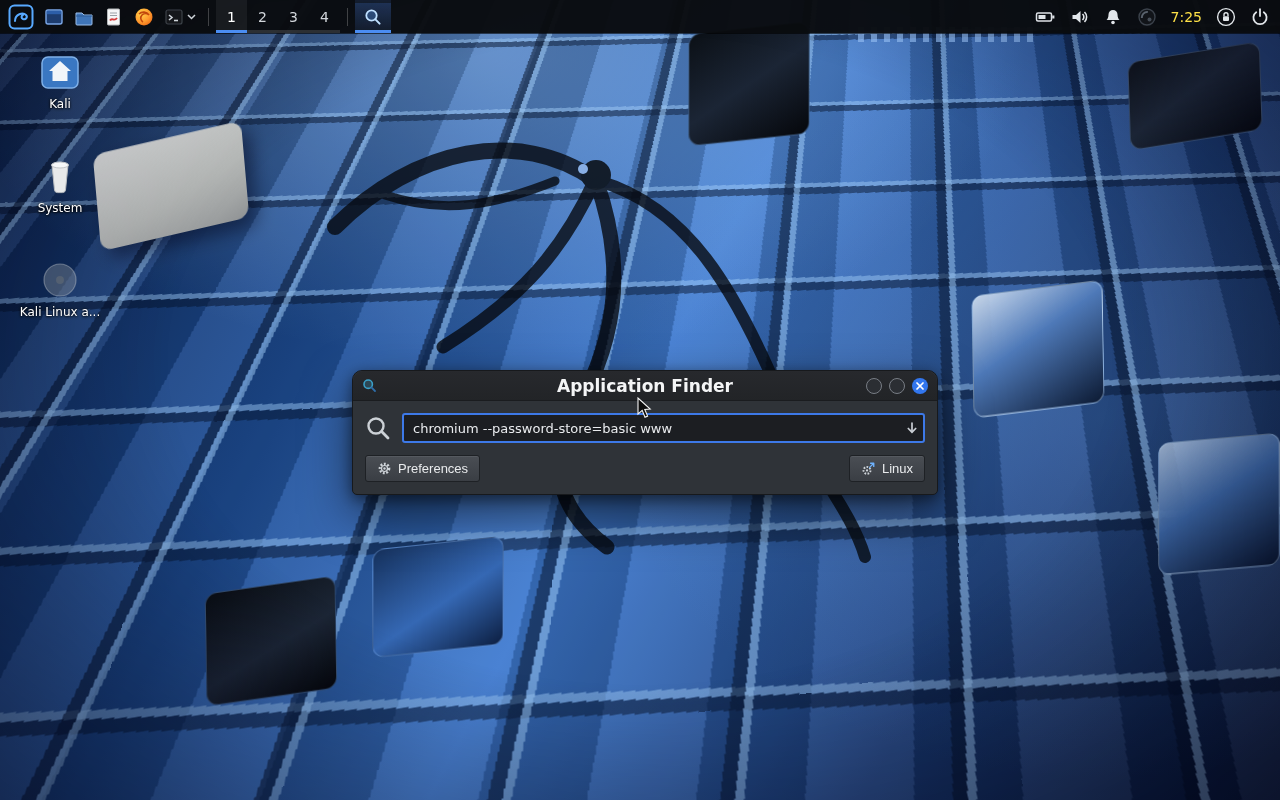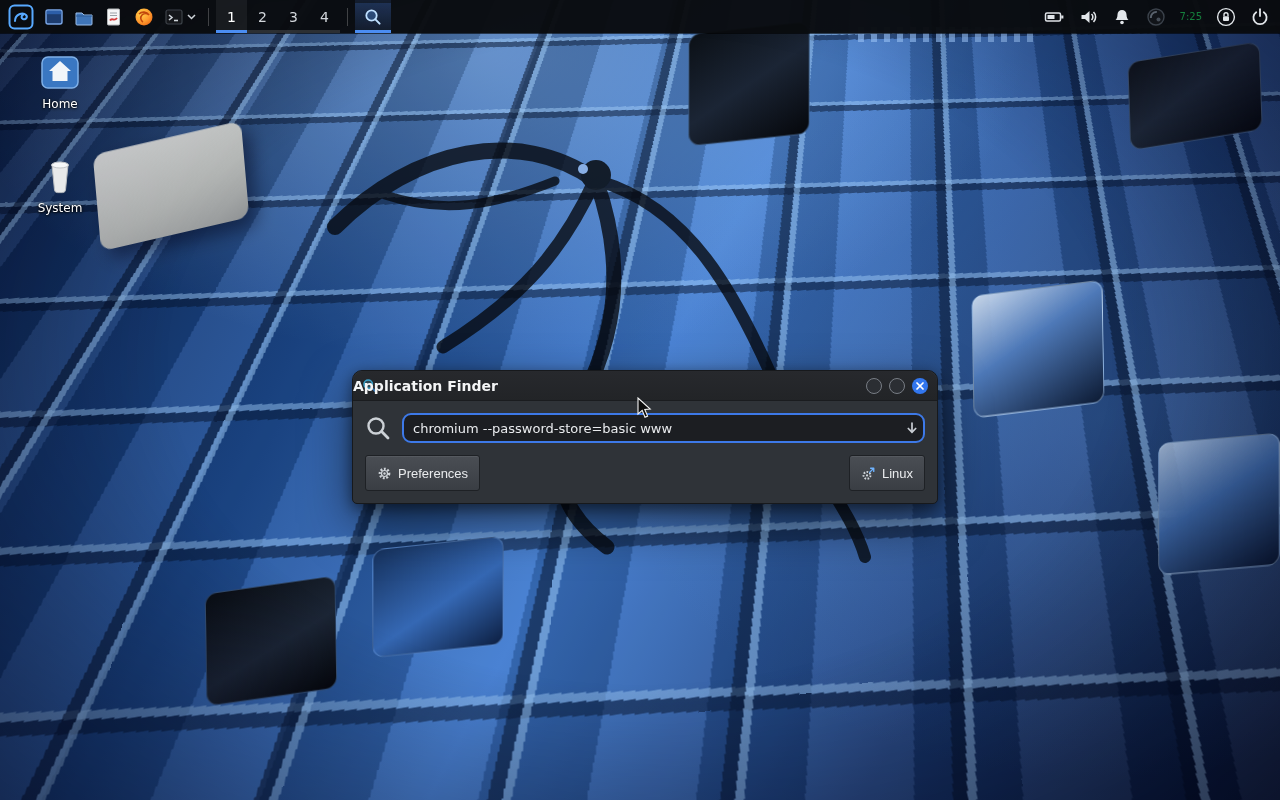--- a/index.html
+++ b/index.html
@@ -30,46 +30,46 @@
   .panel-btn{height:100%;display:flex;align-items:center;justify-content:center;padding:0 5px;}
   .term-btn{gap:3px;}
   .ws-btn{width:31px;height:100%;display:flex;align-items:center;justify-content:center;color:#d2d6db;
     font-size:14px;border-bottom:3px solid rgba(255,255,255,.14);border-top:3px solid transparent;}
   .ws-btn.active{border-bottom-color:#4b8df2;background:rgba(255,255,255,.06);color:#fff;}
   .task-btn{width:36px;height:100%;display:flex;align-items:center;justify-content:center;
     background:linear-gradient(rgba(74,130,232,.30),rgba(74,130,232,.12));
     border-bottom:3px solid #4b8df2;border-top:3px solid transparent;}
   .sep{width:1px;height:18px;background:rgba(255,255,255,.22);margin:0 7px;}
   .panel-right{margin-left:auto;display:flex;align-items:center;gap:14px;padding-right:10px;height:100%;}
-  .clock{color:#15803d;font-size:10px;}
+  .clock{color:#fde047;font-size:14px;}
 
   
   .desk-icons{position:absolute;left:14px;top:52px;display:flex;flex-direction:column;gap:45px;z-index:20;}
   .dicon{width:92px;display:flex;flex-direction:column;align-items:center;gap:5px;cursor:default;}
   .dlabel{color:#fff;font-size:12px;text-shadow:0 1px 3px rgba(0,0,0,.95),0 0 2px rgba(0,0,0,.85);white-space:nowrap;}
 
   
   .finder{position:absolute;left:352px;top:370px;width:586px;z-index:60;background:#2f3338;
     border:1px solid #17191c;border-radius:10px 10px 5px 5px;
     box-shadow:0 20px 48px rgba(0,0,0,.55),0 4px 14px rgba(0,0,0,.45);}
   .titlebar{position:relative;height:30px;display:flex;align-items:center;padding:0 9px;
     background:linear-gradient(#27292d,#222427);border-bottom:1px solid #1a1c1f;border-radius:10px 10px 0 0;}
-  .title{position:absolute;left:0;right:0;text-align:left;font-size:14px;font-weight:bold;color:#f4f5f6;pointer-events:none;}
+  .title{position:absolute;left:0;right:0;text-align:center;font-size:17px;font-weight:bold;color:#f4f5f6;pointer-events:none;}
   .win-btns{margin-left:auto;display:flex;gap:7px;z-index:1;}
   .wbtn{width:16px;height:16px;border-radius:50%;display:flex;align-items:center;justify-content:center;}
   .wbtn.min,.wbtn.max{background:#2b2e33;border:1.5px solid #787d85;}
   .wbtn.close{background:#3276ee;}
   .fbody{padding:12px;}
   .search-row{display:flex;align-items:center;gap:11px;}
   .input-wrap{position:relative;flex:1;}
-  .finder-input{width:100%;height:30px;background:#1c1e22;border:2px solid #3d79e8;border-radius:9px;
+  .finder-input{width:100%;height:30px;background:#1c1e22;border:2px solid #3d79e8;border-radius:3px;
     color:#e9ebee;font-size:13px;font-family:"DejaVu Sans",sans-serif;padding:0 28px 0 9px;outline:none;caret-color:#fff;}
   .drop-arrow{position:absolute;right:7px;top:50%;transform:translateY(-50%);display:flex;}
   .btn-row{display:flex;justify-content:space-between;margin-top:12px;}
-  .btn{display:inline-flex;align-items:center;gap:6px;height:27px;padding:17px 11px;
+  .btn{display:inline-flex;align-items:center;gap:6px;height:27px;padding:8px 11px;
     background:linear-gradient(#4a4e54,#3a3e44);border:1px solid #1e2125;border-radius:3px;
     color:#e9ebed;font-size:13px;box-shadow:inset 0 1px 0 rgba(255,255,255,.07);cursor:default;}
 
   .cursor{position:absolute;left:637px;top:397px;z-index:100;}
 </style>
 </head>
 <body>
 
 <div class="wallpaper">
   <div class="cube-grid"></div>
@@ -215,32 +215,40 @@
   </div>
 </div>
 
 <div class="desk-icons">
 
   <div class="dicon">
     <svg width="44" height="40" viewBox="0 0 44 40">
       <rect x="4" y="5" width="36" height="31" rx="6" fill="#3a77c2" stroke="#7fb0e8" stroke-width="1.5"></rect>
       <path d="M22 9 L33 19 H29.5 V29 H14.5 V19 H11 Z" fill="#f2f6fa"></path>
     </svg>
-    <span class="dlabel">Home</span>
+    <span class="dlabel">Kali</span>
   </div>
 
 
   <div class="dicon">
     <svg width="44" height="40" viewBox="0 0 44 40">
       <path d="M14 9 h16 l-2.5 25 a3 3 0 0 1 -3 2.6 h-5 a3 3 0 0 1 -3 -2.6 Z" fill="#e8e9ea" stroke="#b9bcc0" stroke-width="1"></path>
       <ellipse cx="22" cy="9" rx="8.5" ry="3" fill="#f6f7f8" stroke="#c2c5c8" stroke-width="1"></ellipse>
     </svg>
     <span class="dlabel">System</span>
   </div>
 
+  <div class="dicon">
+    <svg width="44" height="40" viewBox="0 0 44 40">
+      <circle cx="22" cy="20" r="16" fill="#9aa0a6" opacity="0.35"></circle>
+      <circle cx="22" cy="20" r="16" fill="none" stroke="#c9ced3" stroke-width="1.2" opacity="0.4"></circle>
+      <circle cx="22" cy="20" r="4" fill="#6a7076" opacity="0.5"></circle>
+    </svg>
+    <span class="dlabel">Kali Linux a...</span>
+  </div>
 
 </div>
 
 <div class="finder">
   <div class="titlebar">
     <svg width="15" height="15" viewBox="0 0 15 15">
       <circle cx="6.2" cy="6.2" r="4.2" fill="rgba(70,170,210,.25)" stroke="#3aa0c8" stroke-width="1.6"></circle>
       <line x1="9.4" y1="9.4" x2="13" y2="13" stroke="#2e6da8" stroke-width="1.8" stroke-linecap="round"></line>
     </svg>
     <span class="title">Application Finder</span>

